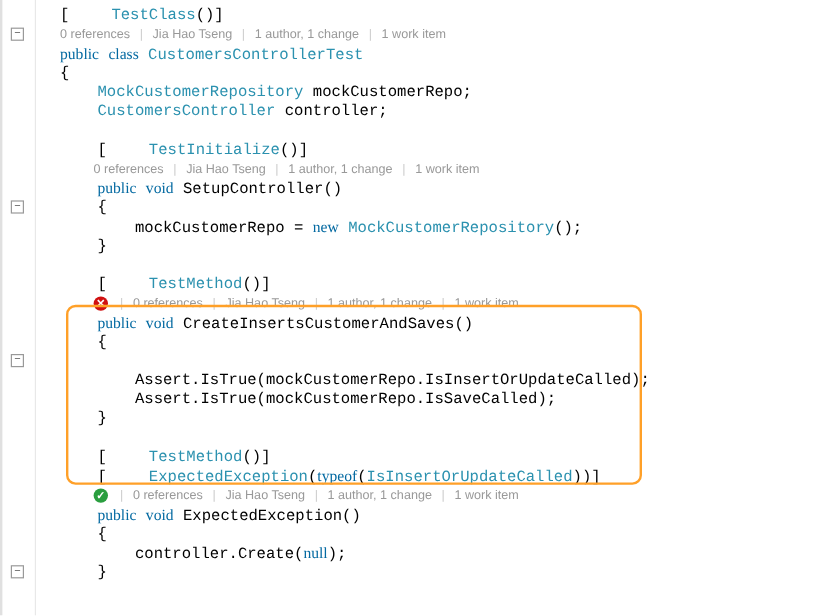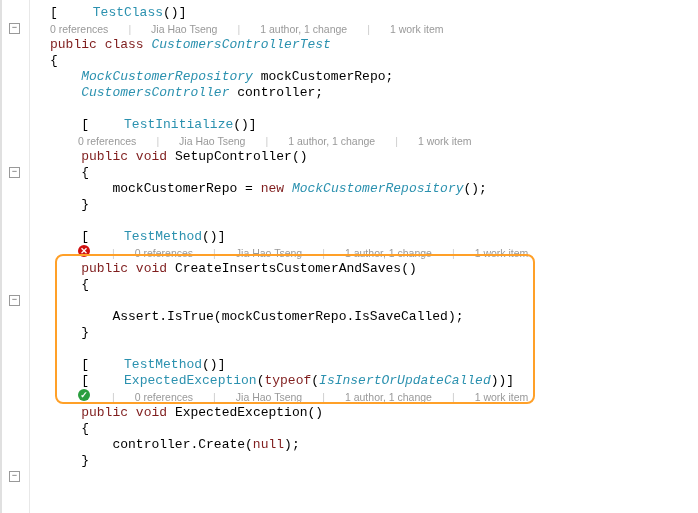--- a/index.html
+++ b/index.html
@@ -43,25 +43,26 @@
   padding: 5px 0 5px 20px;
   line-height: 16px;
 }
 .line { white-space: pre; height: 16px; }
 .codelens {
   font-family: 'Segoe UI', Arial, sans-serif;
   font-size: 10.5px;
   color: #999;
   height: 16px;
   display: flex;
-  gap: 20px;
+  align-items: center;
+  gap: 8px;
 }
 .codelens .sep { color: #ccc; }
-.kw-blue { color: #7f1d1d; }
-.type-teal { color: #2b91af; font-style: italic; }
+.kw-blue { color: #0369a1; font-family: Liberation Serif, serif; }
+.type-teal { color: #2b91af; }
 .attr-teal { color: #2b91af; margin-left: 35px; }
 .black { color: #000; }
 .highlight-box {
   position: absolute;
   border: 2px solid #ffa028;
   border-radius: 8px;
   pointer-events: none;
 }
 .icon-err {
   display: inline-block;
@@ -145,20 +146,21 @@
         <span class="sep">|</span>
       <span>Jia Hao Tseng</span>
         <span class="sep">|</span>
       <span>1 author, 1 change</span>
         <span class="sep">|</span>
       <span>1 work item</span>
     </div>
     <div class="line">    <span class="kw-blue">public</span> <span class="kw-blue">void</span> <span>CreateInsertsCustomerAndSaves</span><span>()</span></div>
     <div class="line">    <span>{</span></div>
     <div class="line"> </div>
+    <div class="line">        <span>Assert.IsTrue(mockCustomerRepo.IsInsertOrUpdateCalled);</span></div>
     <div class="line">        <span>Assert.IsTrue(mockCustomerRepo.IsSaveCalled);</span></div>
     <div class="line">    <span>}</span></div>
     <div class="line"> </div>
 
     <div class="line">    <span>[</span><span class="attr-teal">TestMethod</span><span>()</span><span>]</span></div>
     <div class="line">    <span>[</span><span class="attr-teal">ExpectedException</span><span>(</span><span class="kw-blue">typeof</span><span>(</span><span class="type-teal">IsInsertOrUpdateCalled</span><span>))]</span></div>
     <div class="codelens" style="padding-left:28px">
       <span class="icon-ok">✓</span>
       <span class="sep">|</span>
       <span>0 references</span>

